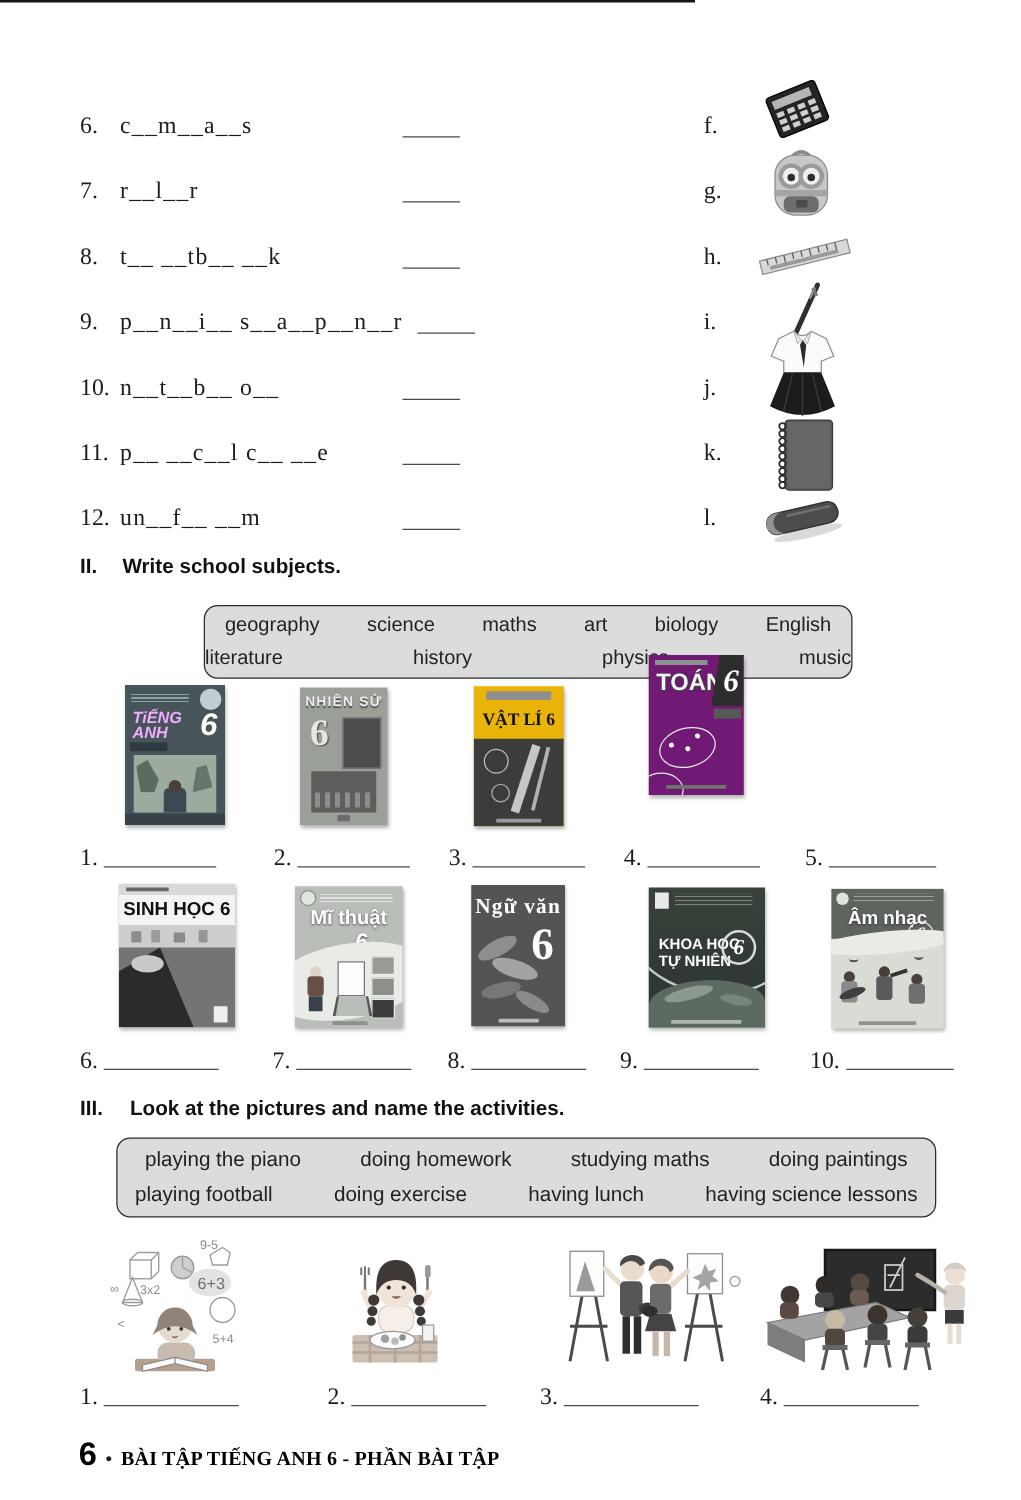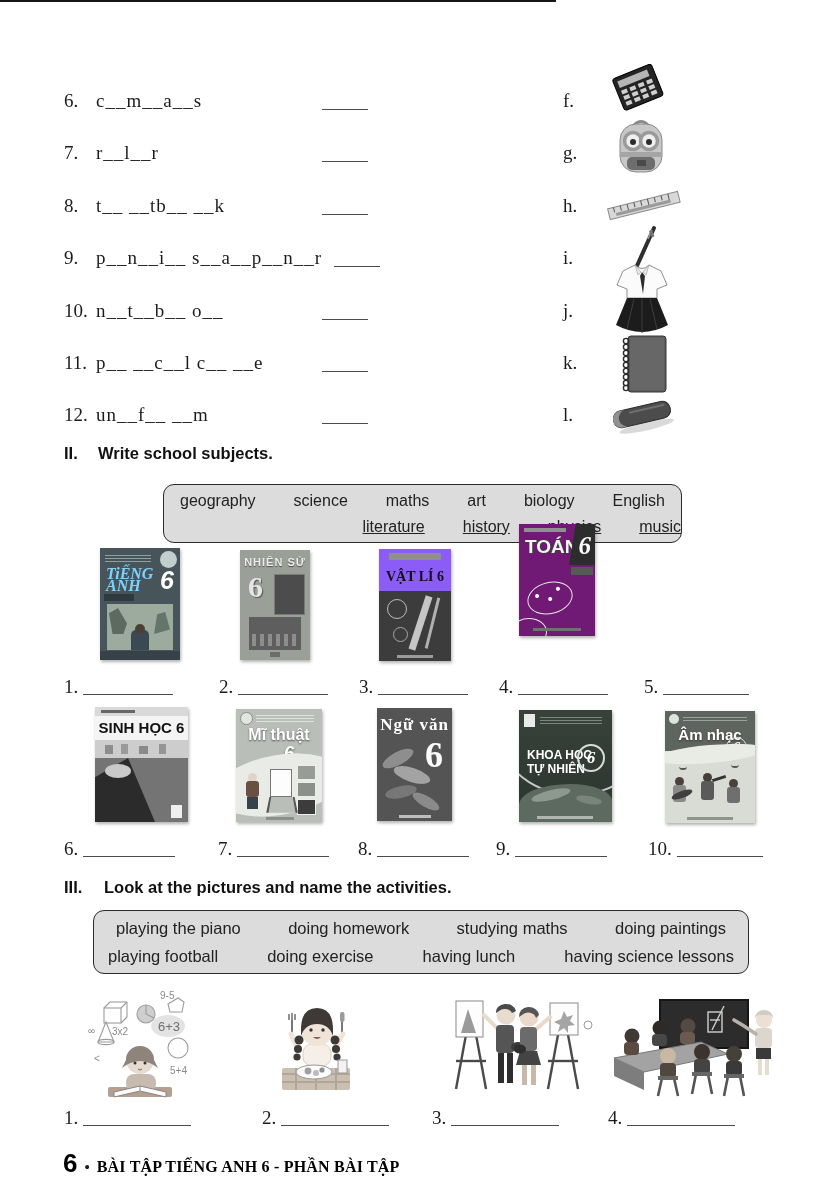--- a/index.html
+++ b/index.html
@@ -21,21 +21,21 @@
       font-size:16.5px;color:#111;}
   .hd .hd-num{position:absolute;left:64px;top:0;}
   .hd .hd-txt{position:absolute;top:0;white-space:nowrap;}
 
   
   .wbank{position:absolute;background:#dcdcdc;border:1.6px solid #2b2b2b;border-radius:11px;
          font-family:"Liberation Sans",sans-serif;color:#222;
          display:flex;flex-direction:column;justify-content:center;}
   .wb-row{display:flex;align-items:center;}
   .wb-row.between{justify-content:space-between;}
-  .wb-row.center{justify-content:flex-end;text-decoration:underline;}
+  .wb-row.center{justify-content:space-between;}
   .wb-word{white-space:nowrap;}
 
   
   .book{position:absolute;box-shadow:1px 2px 3px rgba(0,0,0,.3);overflow:hidden;}
   .abs{position:absolute;}
 
   
   .nb{position:absolute;font-size:19px;white-space:nowrap;}
   .nb .line{display:inline-block;height:2px;border-bottom:1.6px solid #4a4a4a;
             vertical-align:-2px;margin-left:5px;}
@@ -220,21 +220,21 @@
       <span class="wb-word">literature</span>
       <span class="wb-word">history</span>
       <span class="wb-word">physics</span>
       <span class="wb-word">music</span>
     </div>
   </div>
 
   <div class="book" style="left:100px;top:548px;width:80px;height:112px;background:#47555b">
     <div class="abs" style="right:3px;top:3px;width:17px;height:17px;border-radius:50%;background:#c3cfce"></div>
     <div class="abs" style="left:5px;top:5px;width:46px;height:9px;background:repeating-linear-gradient(#47555b 0 2px,#8fa0a0 2px 3px)"></div>
-    <div class="abs" style="left:6px;top:20px;width:50px;font-family:Liberation Serif, serif;font-weight:bold;font-style:italic;font-size:16px;line-height:12px;color:#7dd3fc">TiẾNG ANH</div>
+    <div class="abs" style="left:6px;top:20px;width:50px;font-family:Liberation Sans, sans-serif;font-weight:bold;font-style:italic;font-size:13px;line-height:12px;color:#f0abfc">TiẾNG ANH</div>
     <div class="abs" style="right:6px;top:18px;font-family:'Liberation Sans',sans-serif;font-weight:bold;font-style:italic;font-size:25px;color:#fff">6</div>
     <div class="abs" style="left:4px;top:46px;width:30px;height:7px;background:#2e3a3f"></div>
     <div class="abs" style="left:7px;top:56px;right:7px;bottom:10px;background:#9dab9f">
       <div class="abs" style="left:2px;top:4px;width:18px;height:26px;background:#5c6a60;clip-path:polygon(20% 100%,0 20%,50% 0,100% 60%,80% 100%)"></div>
       <div class="abs" style="right:3px;top:8px;width:16px;height:22px;background:#66756a;clip-path:polygon(0 100%,20% 10%,70% 0,100% 80%)"></div>
       <div class="abs" style="left:24px;bottom:0;width:18px;height:20px;background:#3b4a52;border-radius:5px 5px 0 0"></div>
       <div class="abs" style="left:28px;bottom:16px;width:10px;height:10px;border-radius:50%;background:#4b4039"></div>
     </div>
     <div class="abs" style="left:0;bottom:0;width:100%;height:9px;background:#364247"></div>
   </div>
@@ -242,21 +242,21 @@
   <div class="book" style="left:240px;top:550px;width:70px;height:110px;background:#9aa098">
     <div class="abs" style="left:0;top:6px;width:100%;text-align:center;font-family:'Liberation Sans',sans-serif;font-weight:bold;font-size:11px;letter-spacing:1px;color:#ececec;text-shadow:0 1px 1px #4e4e4e">NHIÊN SỬ</div>
     <div class="abs" style="left:8px;top:20px;font-size:30px;font-weight:bold;color:#e6e6e6;text-shadow:1px 1px 1px #555">6</div>
     <div class="abs" style="right:5px;top:24px;width:29px;height:39px;background:#4c4c4c;border:1px solid #7a7a7a"></div>
     <div class="abs" style="left:9px;top:67px;width:52px;height:33px;background:#5e5e5e">
       <div class="abs" style="left:3px;bottom:4px;width:46px;height:12px;background:repeating-linear-gradient(90deg,#8d8d8d 0 4px,#5e5e5e 4px 8px)"></div>
     </div>
     <div class="abs" style="left:30px;bottom:3px;width:10px;height:5px;background:#6d6d6d"></div>
   </div>
 
-  <div class="book" style="left:379px;top:549px;width:72px;height:112px;background:#8b5cf6">
+  <div class="book" style="left:379px;top:549px;width:72px;height:112px;background:#eab308">
     <div class="abs" style="left:10px;top:4px;width:52px;height:7px;background:#8f8f8f"></div>
     <div class="abs" style="left:0;top:20px;width:100%;text-align:center;font-weight:bold;font-size:14px;color:#111">VẬT LÍ 6</div>
     <div class="abs" style="left:0;top:42px;width:100%;bottom:0;background:#3c3c3c">
       <div class="abs" style="left:8px;top:8px;width:18px;height:18px;border:1.5px solid #bdbdbd;border-radius:50%"></div>
       <div class="abs" style="left:14px;top:36px;width:13px;height:13px;border:1.5px solid #a8a8a8;border-radius:50%"></div>
       <div class="abs" style="left:38px;top:4px;width:7px;height:56px;background:#c6c6c6;transform:rotate(18deg)"></div>
       <div class="abs" style="left:52px;top:6px;width:2.5px;height:52px;background:#b0b0b0;transform:rotate(14deg)"></div>
       <div class="abs" style="left:18px;bottom:3px;width:36px;height:3px;background:#9a9a9a"></div>
     </div>
   </div>

